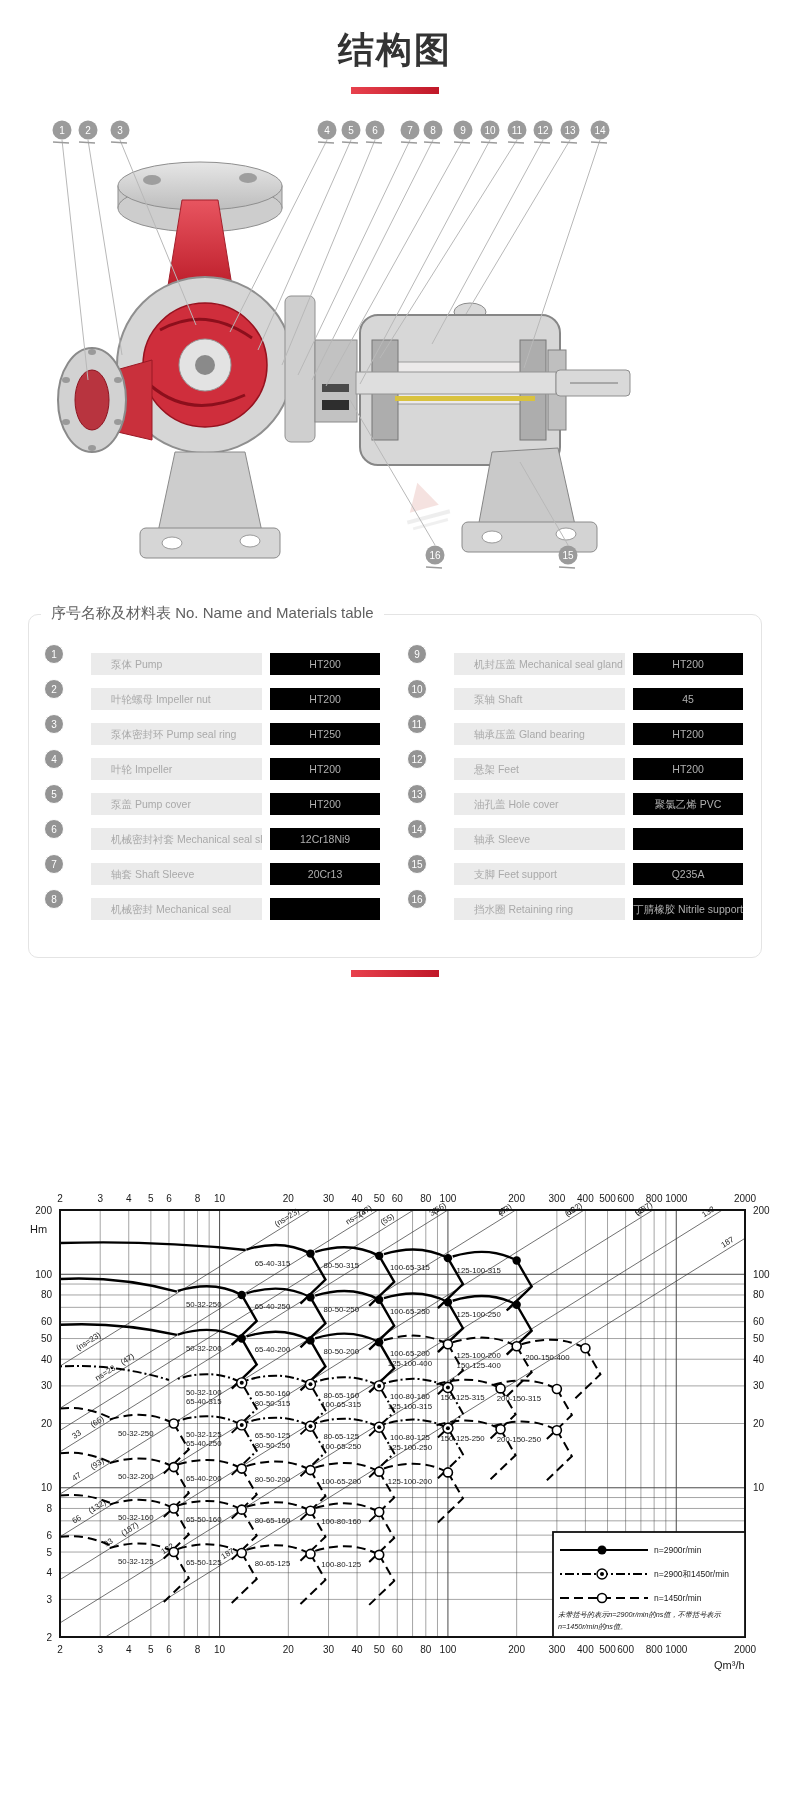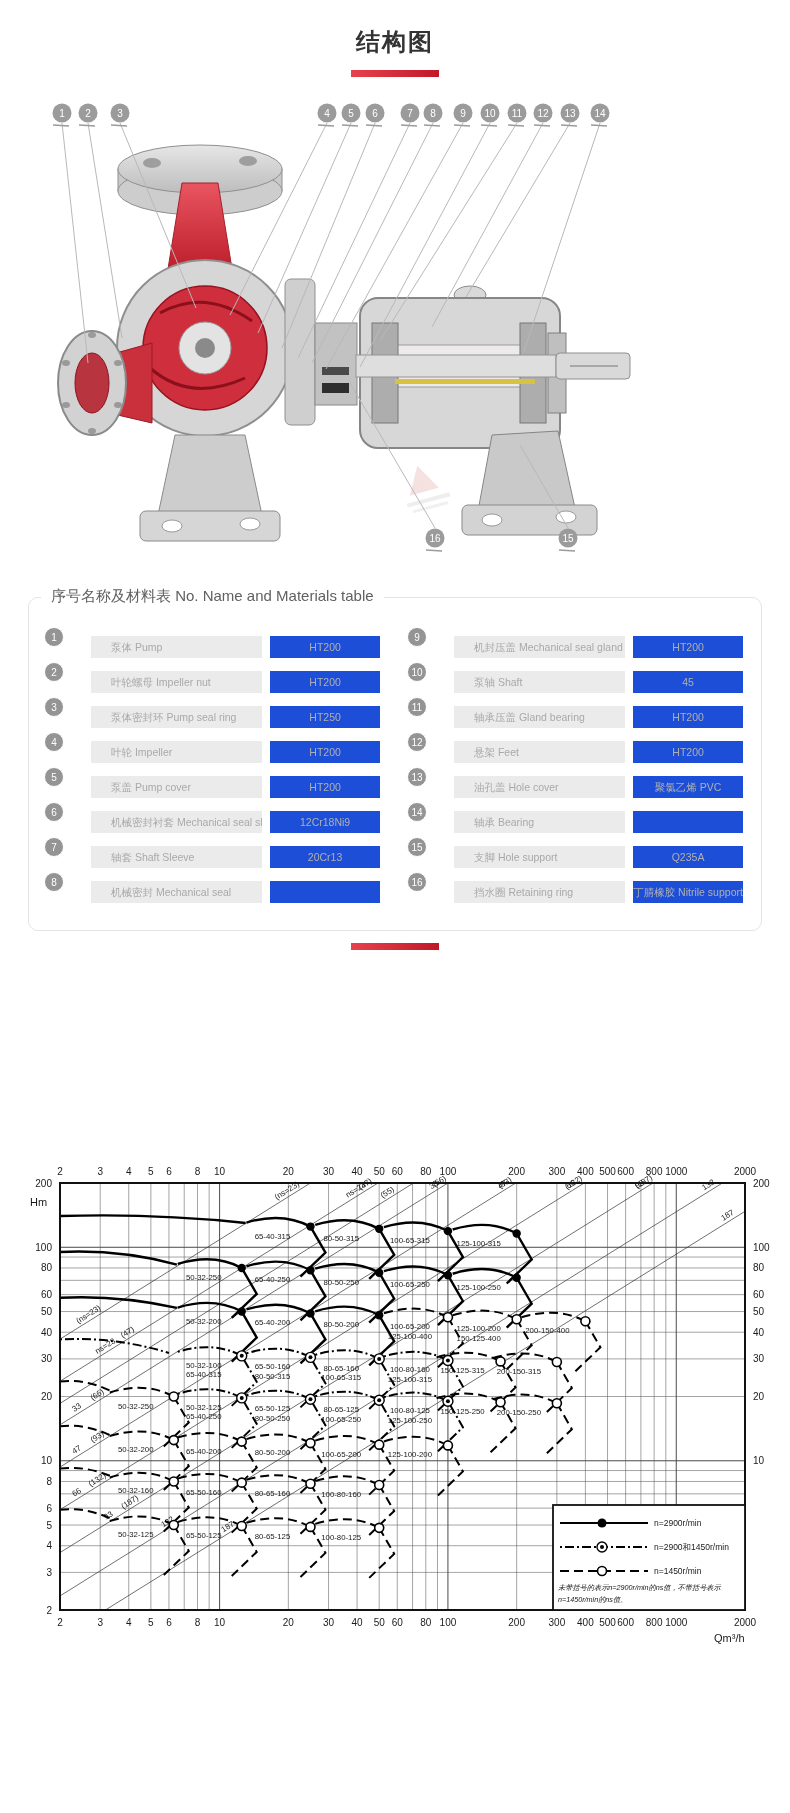--- a/index.html
+++ b/index.html
@@ -1,27 +1,27 @@
 <!DOCTYPE html>
 <html><head>
 <meta charset="utf-8">
 <style>
   html,body{margin:0;padding:0;background:#fff;}
   body{width:790px;font-family:"Liberation Sans",sans-serif;}
-  .sec-title{text-align:center;font-size:24px;font-weight:700;color:#333;margin:0;padding-top:26px;letter-spacing:2px;}
+  .sec-title{text-align:center;font-size:36px;font-weight:700;color:#333;margin:0;padding-top:26px;letter-spacing:2px;}
   .red-bar{width:88px;height:7px;margin:12px auto 0;background:linear-gradient(90deg,#e8414d,#c01828);}
   #pump-diagram{margin-top:6px;}
-  .panel{position:relative;margin:10px 28px 0;border:1px solid #e4e4e4;border-radius:10px;padding:38px 18px 14px;}
+  .panel{position:relative;margin:10px 28px 0;border:1px solid #e4e4e4;border-radius:10px;padding:38px 18px 24px;}
   .panel-legend{position:absolute;top:-11px;left:12px;background:#fff;padding:0 10px;font-size:15px;color:#606060;white-space:nowrap;}
   .cols{display:flex;gap:30px;}
   .col{flex:1;min-width:0;}
   .mt-row{position:relative;display:flex;gap:8px;margin-bottom:13px;height:22px;}
   .mt-badge{position:absolute;top:-9px;left:-3px;width:18px;height:18px;border-radius:50%;background:#949494;color:#fff;font-size:10px;display:flex;align-items:center;justify-content:center;z-index:1;border:1.5px solid #fff;box-sizing:content-box;}
   .mt-name{flex:1;background:#ebebeb;color:#a9a9a9;font-size:10.5px;line-height:22px;padding-left:20px;white-space:nowrap;overflow:hidden;margin-left:44px;}
-  .mt-val{width:33%;background:#1d4ed8;color:#b0b0b0;font-size:10.5px;line-height:22px;text-align:center;white-space:nowrap;}
+  .mt-val{width:33%;background:#000000;color:#b0b0b0;font-size:10.5px;line-height:22px;text-align:center;white-space:nowrap;}
   #spectrum-chart{margin-top:8px;}
   svg text{font-family:"Liberation Sans",sans-serif;}
 </style>
 </head>
 <body>
 
 <div>
 
   <section>
     <h1 class="sec-title">结构图</h1>
@@ -283,26 +283,26 @@
               <span class="mt-name">悬架 Feet</span>
               <span class="mt-val">HT200</span>
             </div>
             <div class="mt-row">
               <span class="mt-badge">13</span>
               <span class="mt-name">油孔盖 Hole cover</span>
               <span class="mt-val">聚氯乙烯 PVC</span>
             </div>
             <div class="mt-row">
               <span class="mt-badge">14</span>
-              <span class="mt-name">轴承 Bearing</span>
+              <span class="mt-name">轴承 Sleeve</span>
               <span class="mt-val"></span>
             </div>
             <div class="mt-row">
               <span class="mt-badge">15</span>
-              <span class="mt-name">支脚 Hole support</span>
+              <span class="mt-name">支脚 Feet support</span>
               <span class="mt-val">Q235A</span>
             </div>
             <div class="mt-row">
               <span class="mt-badge">16</span>
               <span class="mt-name">挡水圈 Retaining ring</span>
               <span class="mt-val">丁腈橡胶 Nitrile support</span>
             </div>
           </div>
       </div>
     </div>

